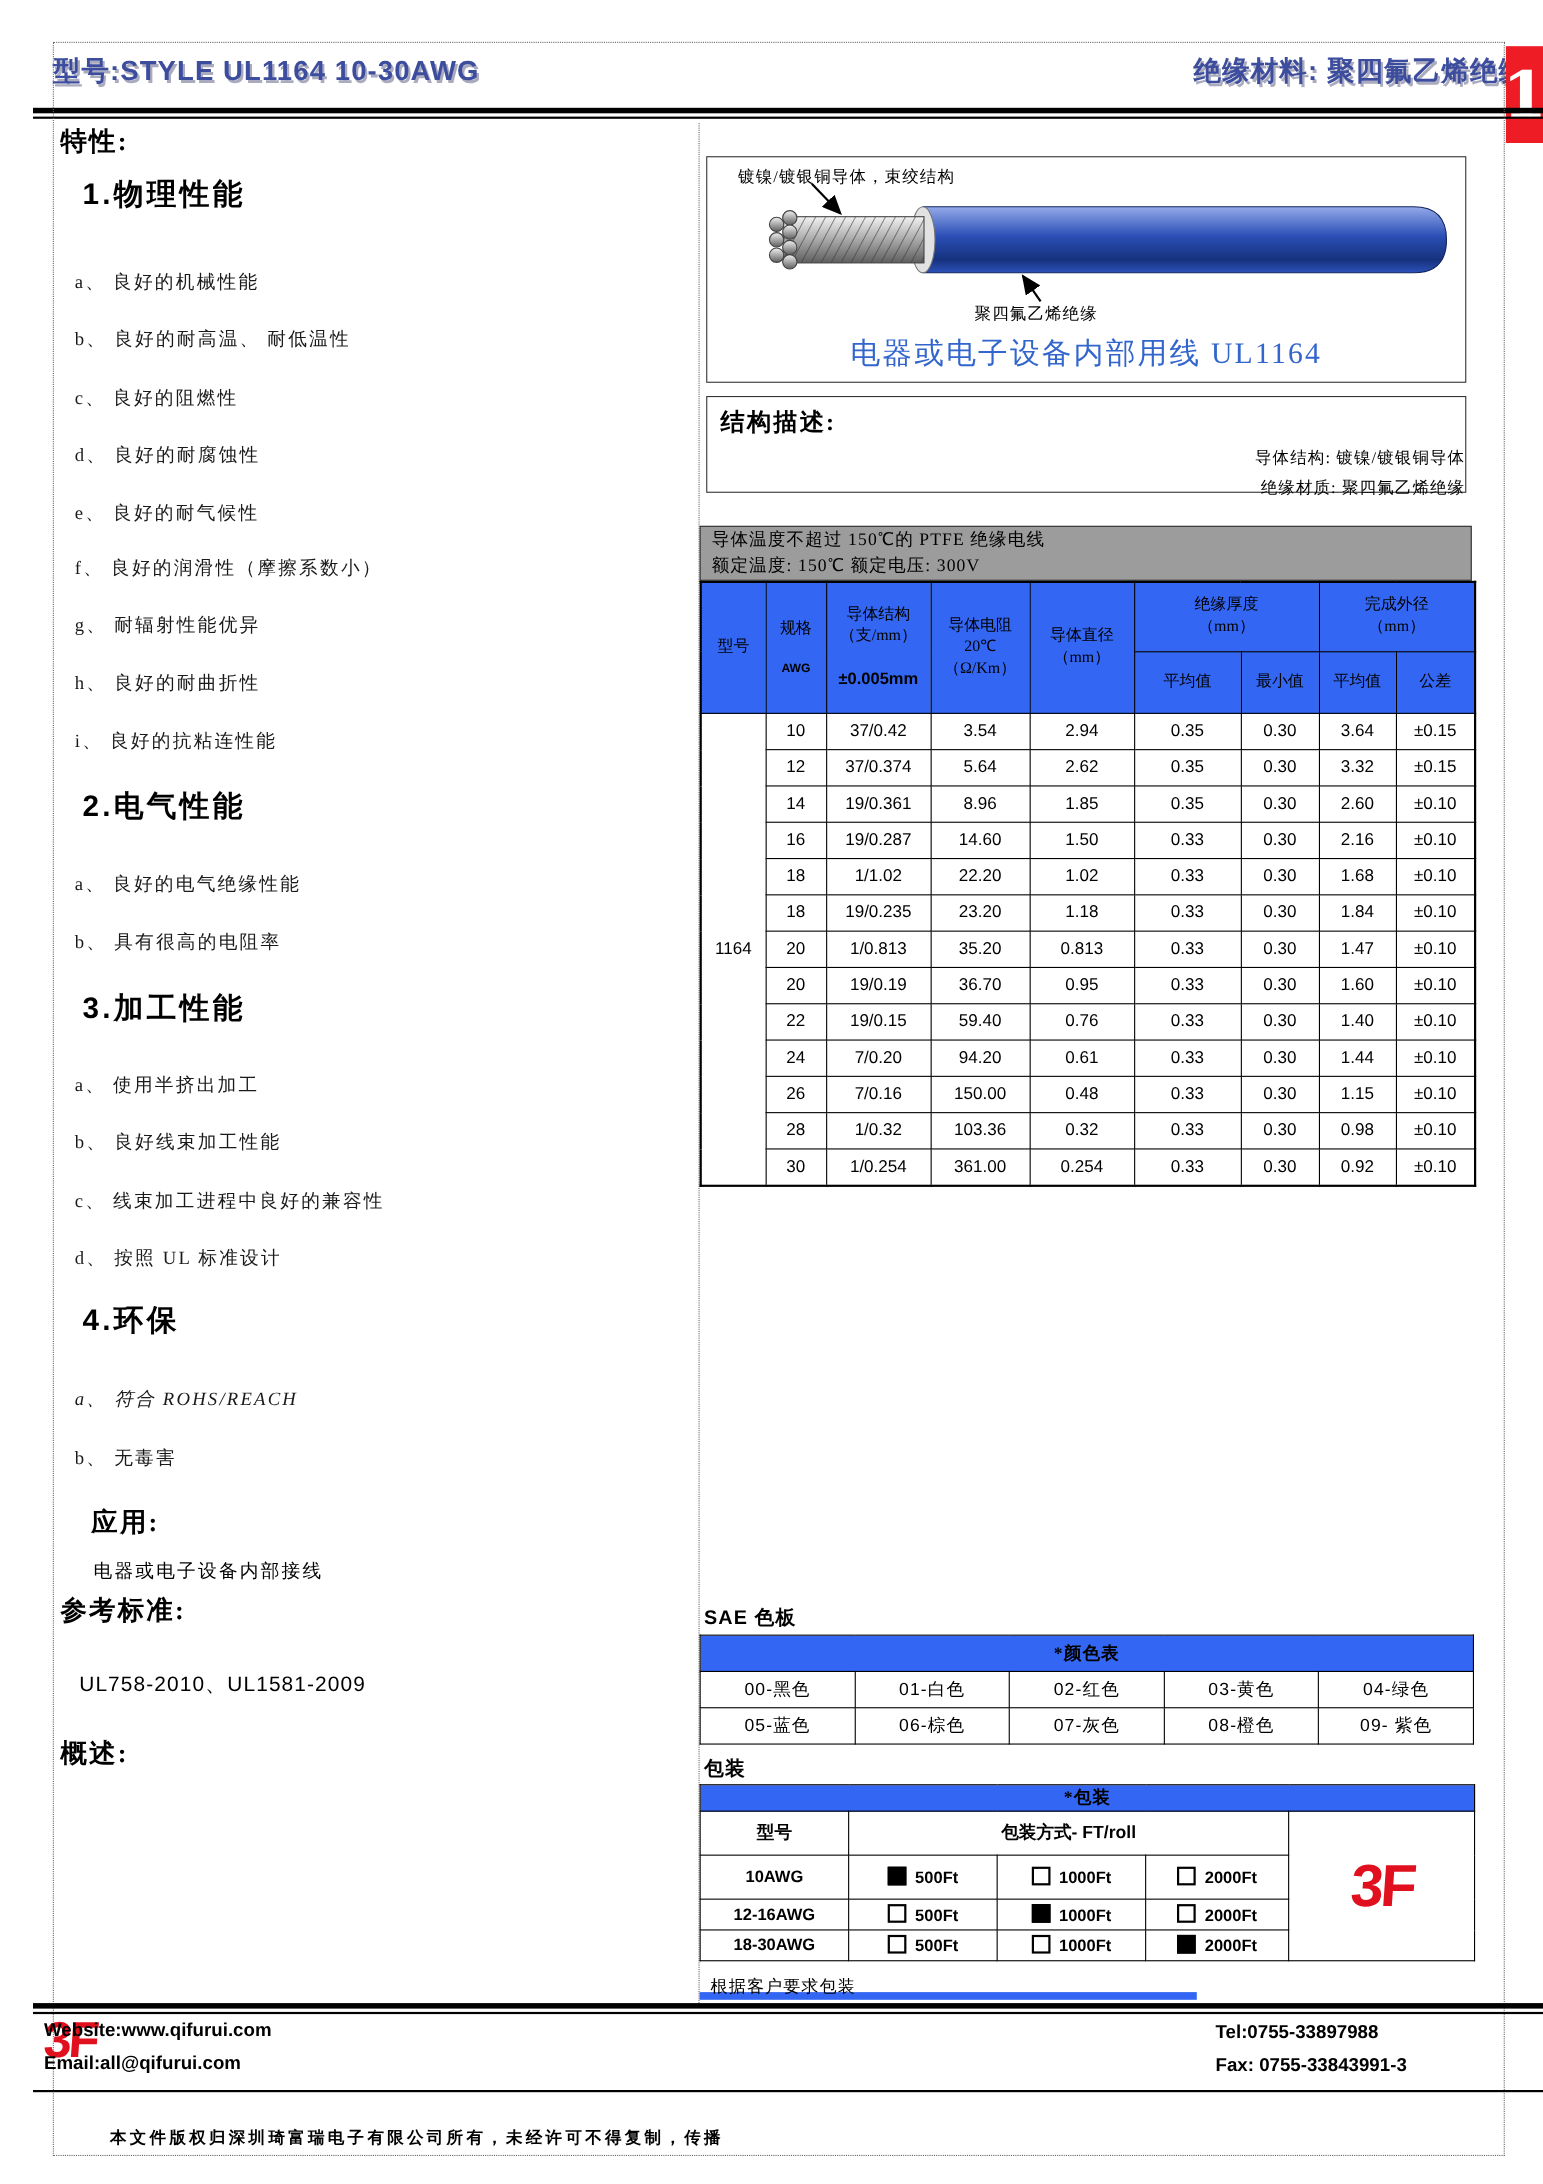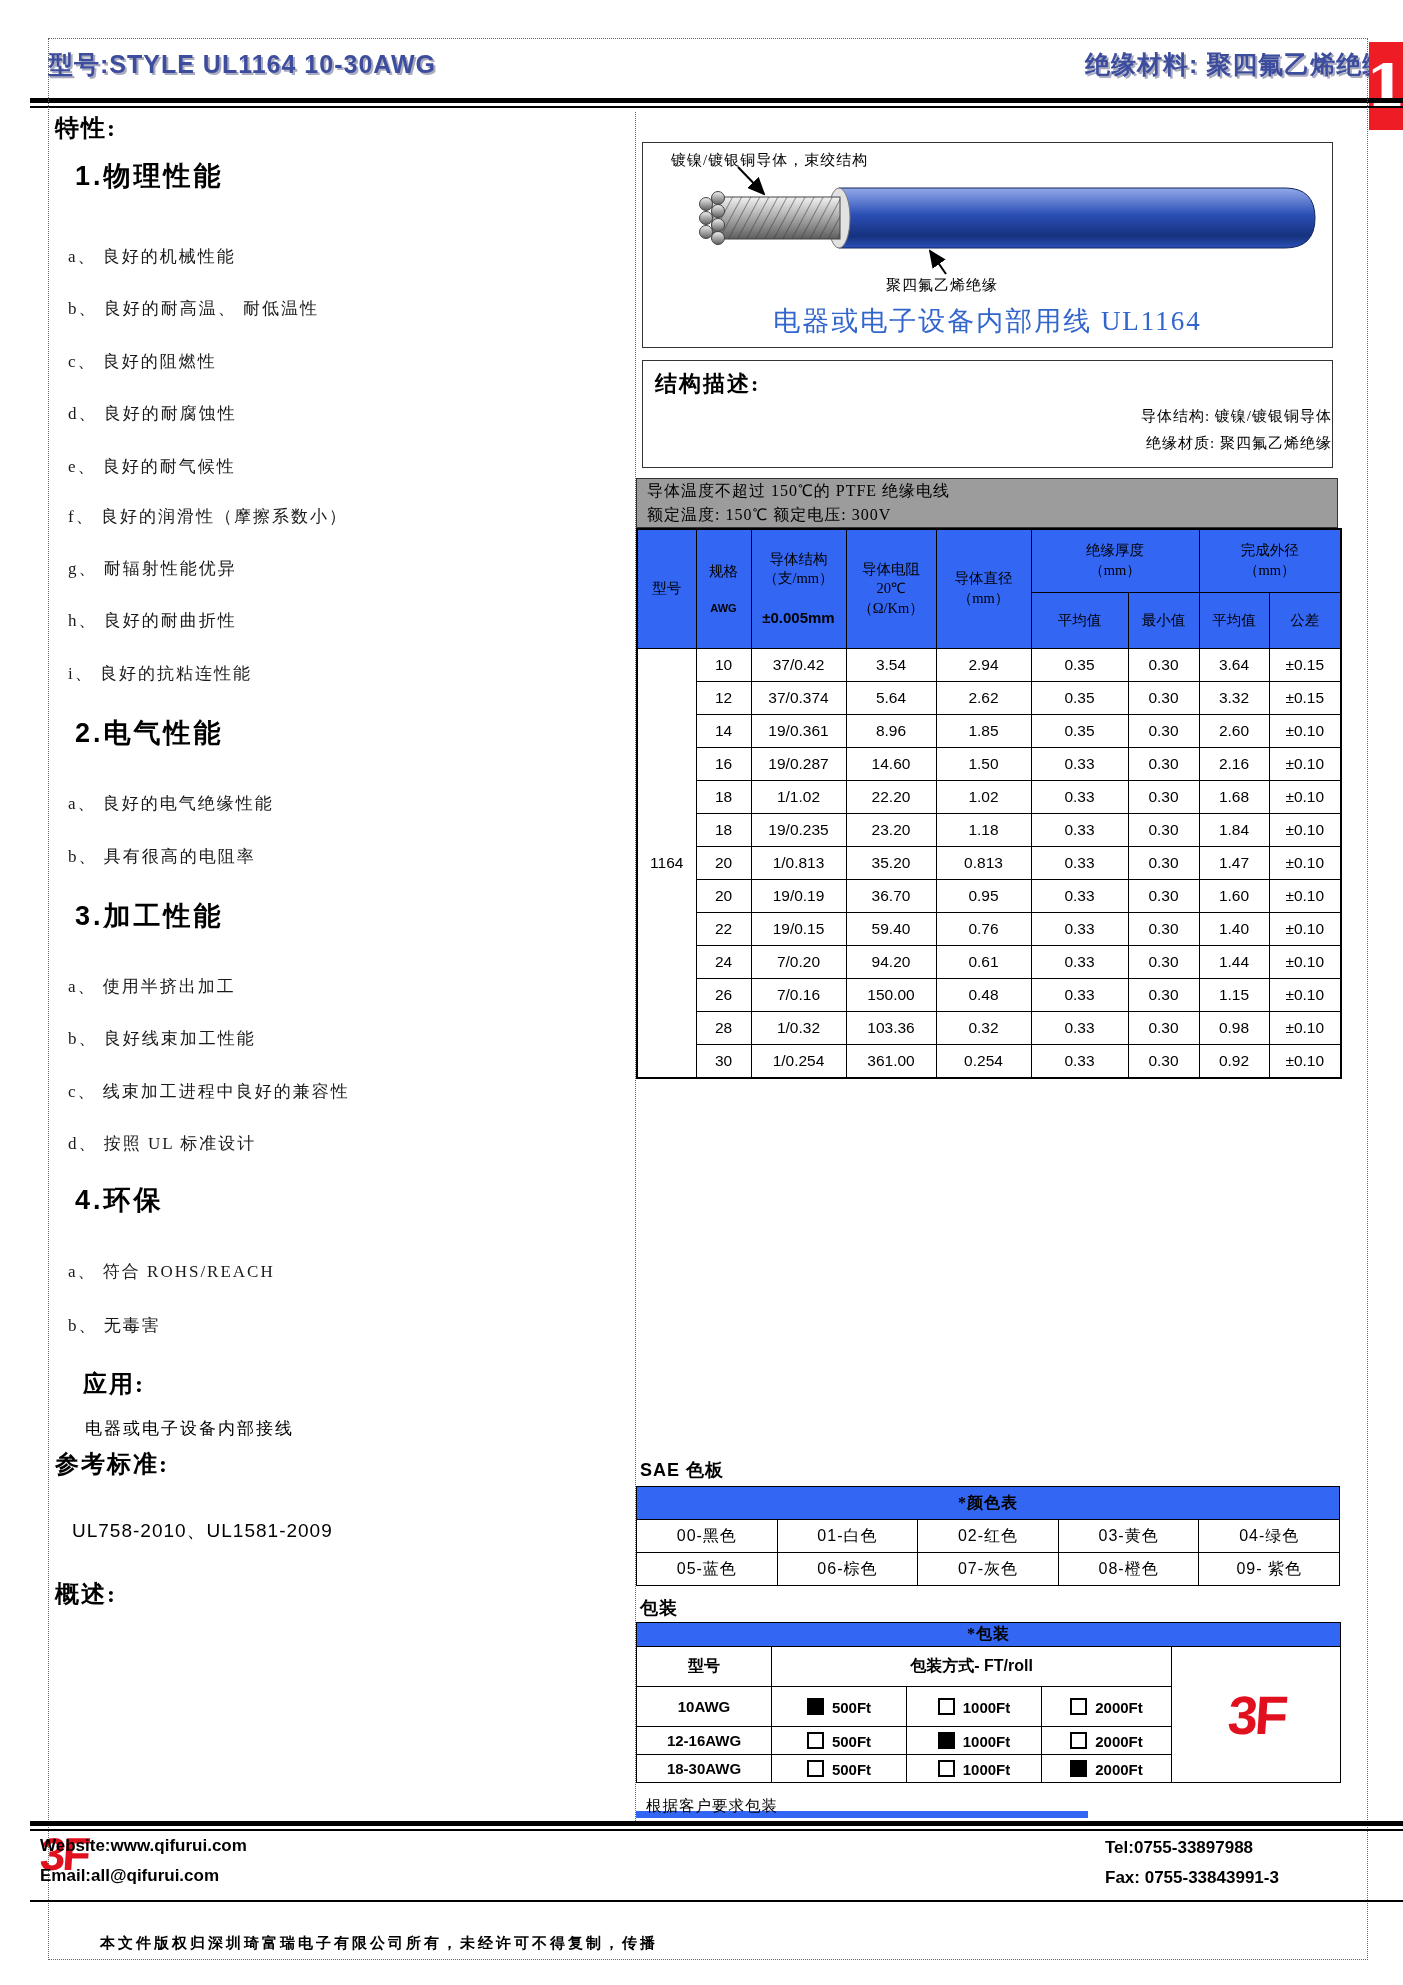--- a/index.html
+++ b/index.html
@@ -21,21 +21,21 @@
   .lc-sub{position:absolute;left:85px;font:400 17px "Liberation Serif",serif;letter-spacing:2px;white-space:nowrap;}
   .lc-ref{position:absolute;left:72px;font:400 19px "Liberation Sans",sans-serif;letter-spacing:1px;white-space:nowrap;}
   
   .diagram-box{position:absolute;left:642px;top:142px;width:691px;height:206px;border:1px solid #333;box-sizing:border-box;}
   .diagram-box svg{position:absolute;left:0;top:0;}
   .dg-label1{position:absolute;left:28px;top:8px;font:400 15px "Liberation Serif",serif;letter-spacing:1px;}
   .dg-label2{position:absolute;left:243px;top:133px;font:400 15px "Liberation Serif",serif;letter-spacing:1px;}
   .dg-caption{position:absolute;left:0;top:160px;width:100%;text-align:center;
               font:400 27px "Liberation Serif",serif;color:#3366CC;letter-spacing:2px;}
   
-  .structure-box{position:absolute;left:642px;top:360px;width:691px;height:108px;border:1px solid #333;box-sizing:border-box;}
+  .structure-box{position:absolute;left:642px;top:360px;width:691px;height:88px;border:1px solid #333;box-sizing:border-box;}
   .structure-box h2{margin:8px 0 0 12px;font:700 22px "Liberation Serif",serif;letter-spacing:2px;}
   .structure-box p{margin:8px 0 0 12px;font:400 15px "Liberation Serif",serif;letter-spacing:1px;text-align:right;}
   
   .banner{position:absolute;left:636px;top:478px;width:702px;height:50px;background:#9C9C9C;
           border:1px solid #333;box-sizing:border-box;}
   .banner div{font:400 16px "Liberation Serif",serif;line-height:24px;padding-left:10px;letter-spacing:1px;}
   
   table.spec{position:absolute;left:636px;top:528px;width:704px;border-collapse:collapse;table-layout:fixed;
              border:2px solid #000;}
   table.spec th{background:#3366F3;font-weight:400;font-family:"Liberation Serif",serif;font-size:14.5px;
@@ -98,21 +98,21 @@
       <div class="lc-item" style="top: 662px;">i、 良好的抗粘连性能</div>
       <div class="lc-heading" style="top: 715px;">2.电气性能</div>
       <div class="lc-item" style="top: 792px;">a、 良好的电气绝缘性能</div>
       <div class="lc-item" style="top: 845px;">b、 具有很高的电阻率</div>
       <div class="lc-heading" style="top: 898px;">3.加工性能</div>
       <div class="lc-item" style="top: 975px;">a、 使用半挤出加工</div>
       <div class="lc-item" style="top: 1027px;">b、 良好线束加工性能</div>
       <div class="lc-item" style="top: 1080px;">c、 线束加工进程中良好的兼容性</div>
       <div class="lc-item" style="top: 1132px;">d、 按照 UL 标准设计</div>
       <div class="lc-heading" style="top: 1182px;">4.环保</div>
-      <div class="lc-item" style="top: 1260px;">a、 符合 ROHS/REACH</div>
+      <div class="lc-item" style="top: 1260px; font-style: italic;">a、 符合 ROHS/REACH</div>
       <div class="lc-item" style="top: 1314px;">b、 无毒害</div>
       <div class="lc-title" style="top: 1368px; margin-left: 28px;">应用:</div>
       <div class="lc-sub" style="top: 1417px;">电器或电子设备内部接线</div>
       <div class="lc-title" style="top: 1448px;">参考标准:</div>
       <div class="lc-ref" style="top: 1518px;">UL758-2010、UL1581-2009</div>
       <div class="lc-title" style="top: 1578px;">概述:</div>
     </div>
 
   <div class="diagram-box">
     <svg width="689" height="204" viewBox="0 0 689 204">

